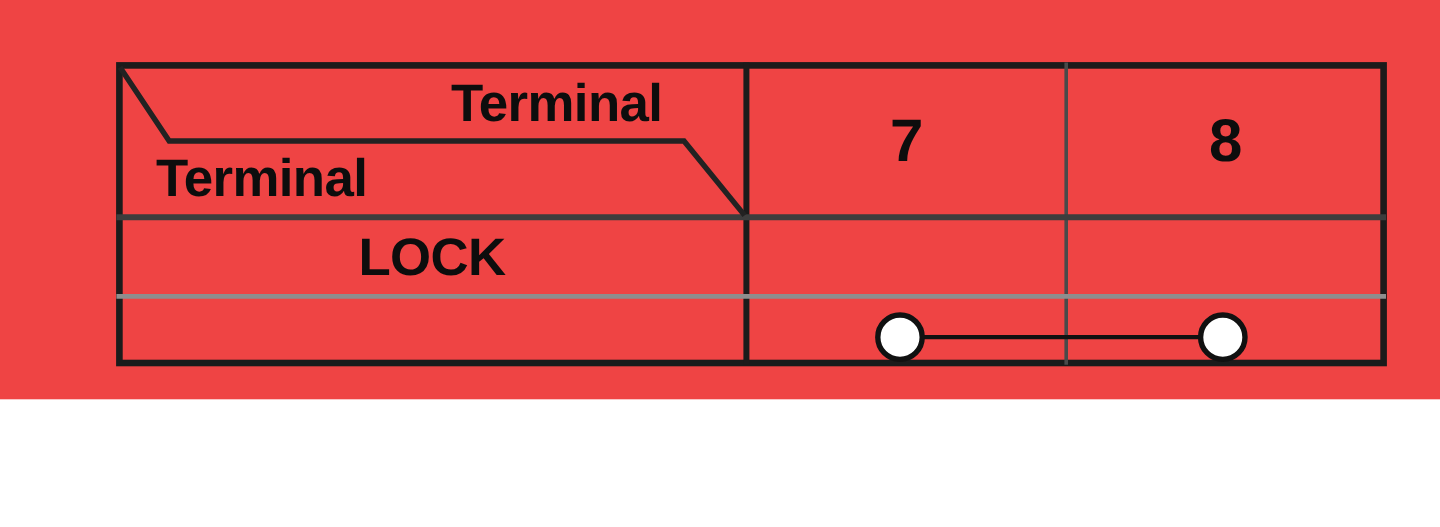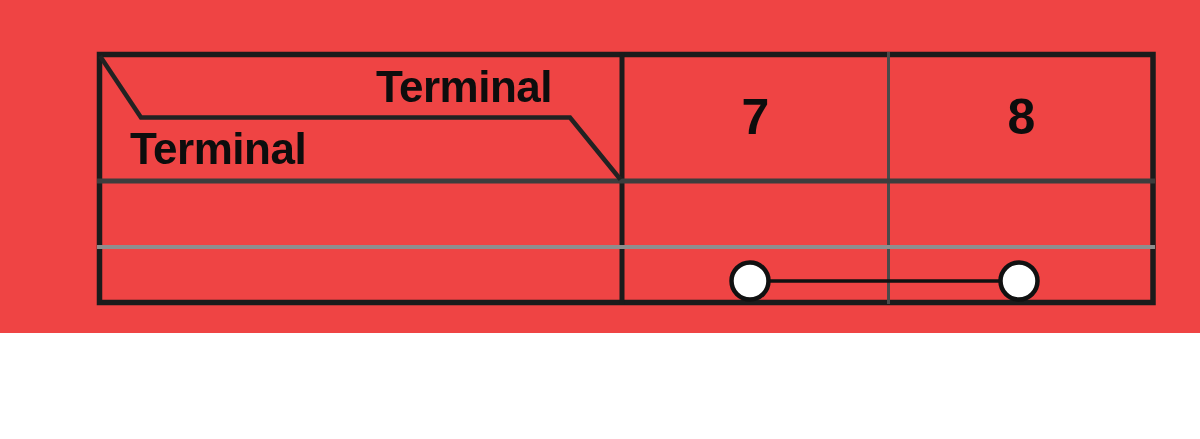--- a/index.html
+++ b/index.html
@@ -84,15 +84,16 @@
   </svg>
 
   <div class="label lbl-terminal">Terminal</div>
 
   <div class="label lbl-position">Terminal</div>
 
   <div class="label lbl-col7">7</div>
 
   <div class="label lbl-col8">8</div>
 
+  <div class="label lbl-lock">LOCK</div>
 
 
 </div>
 
 </body></html>

